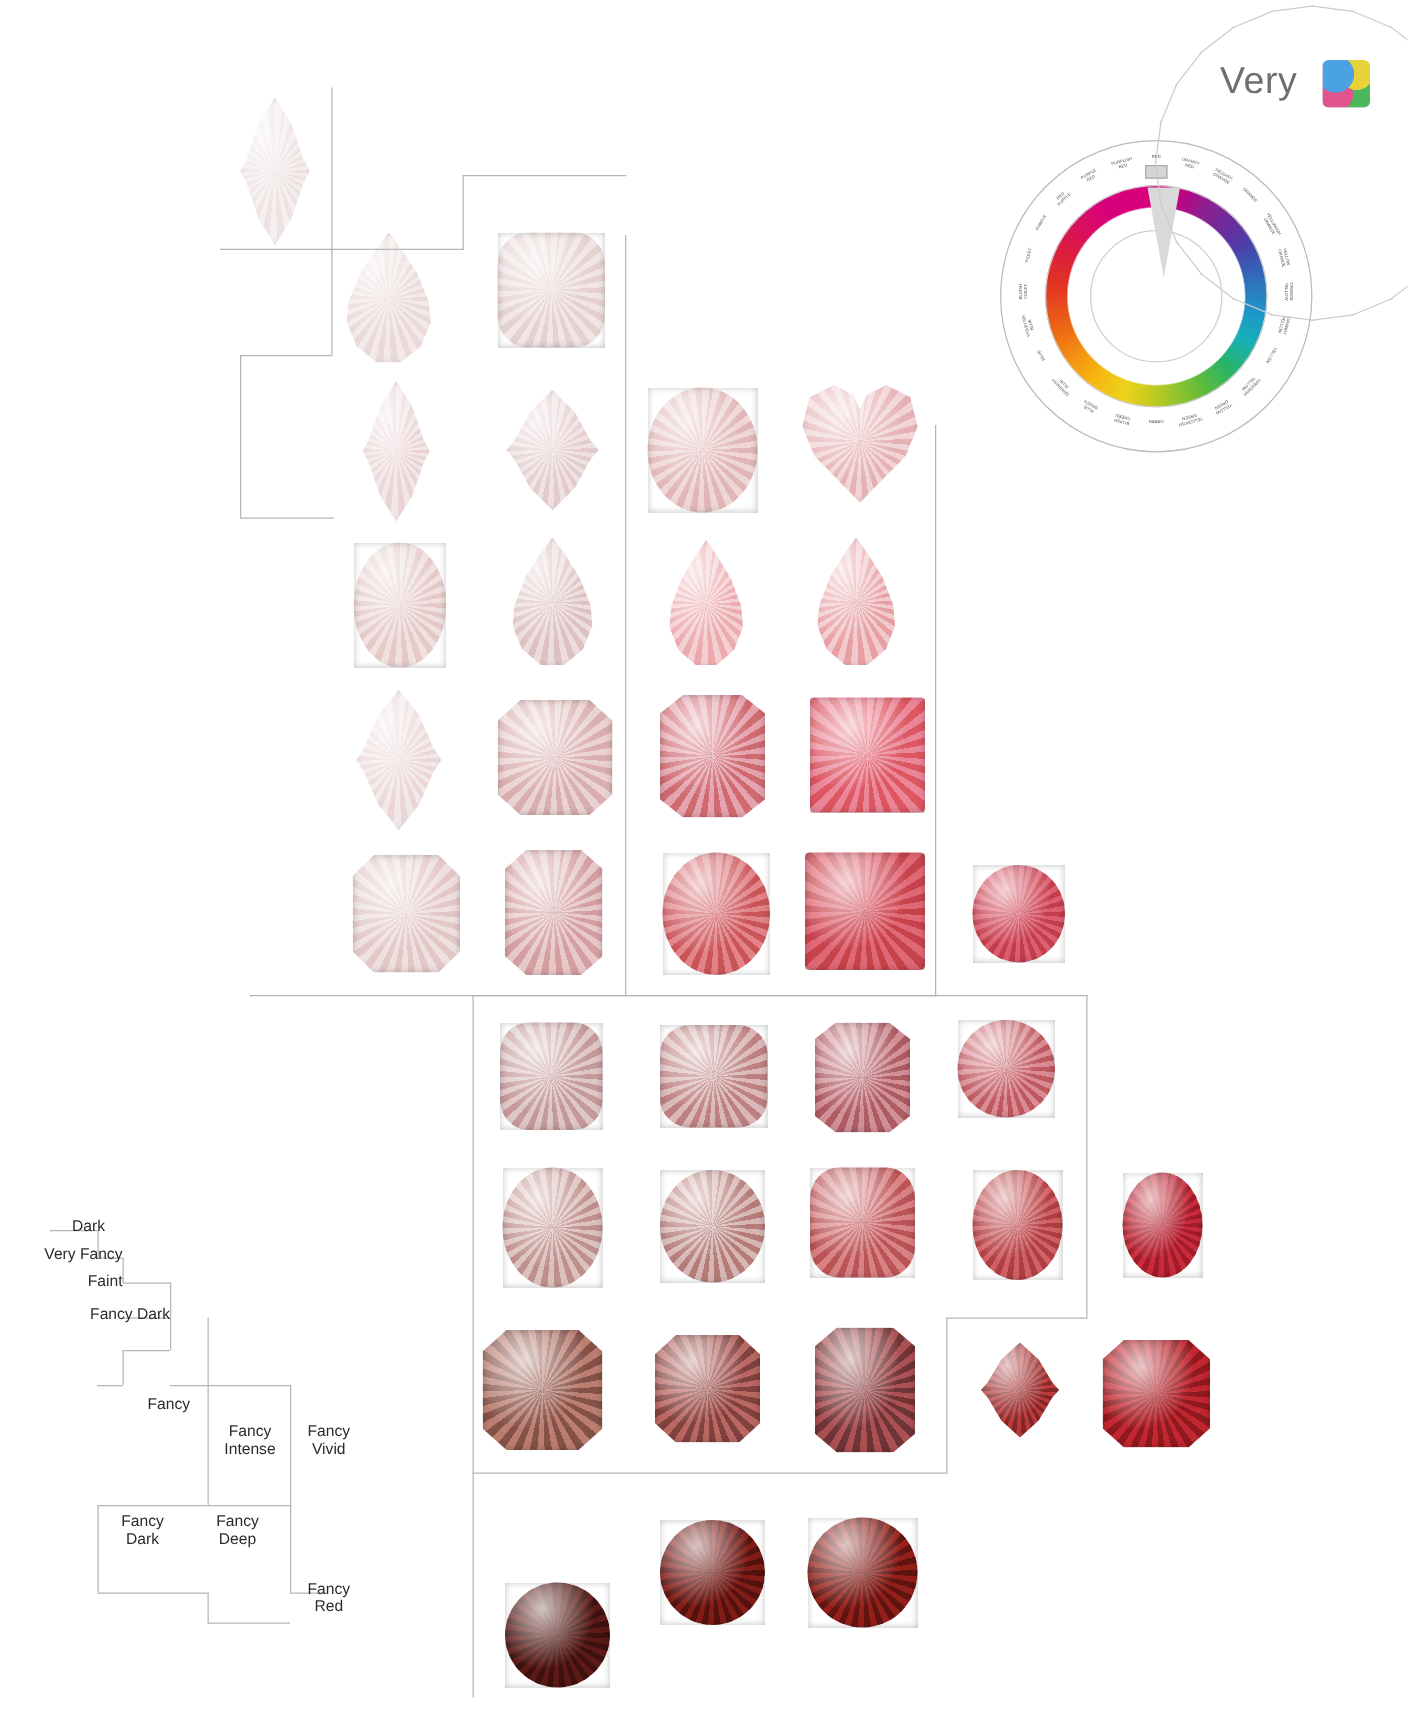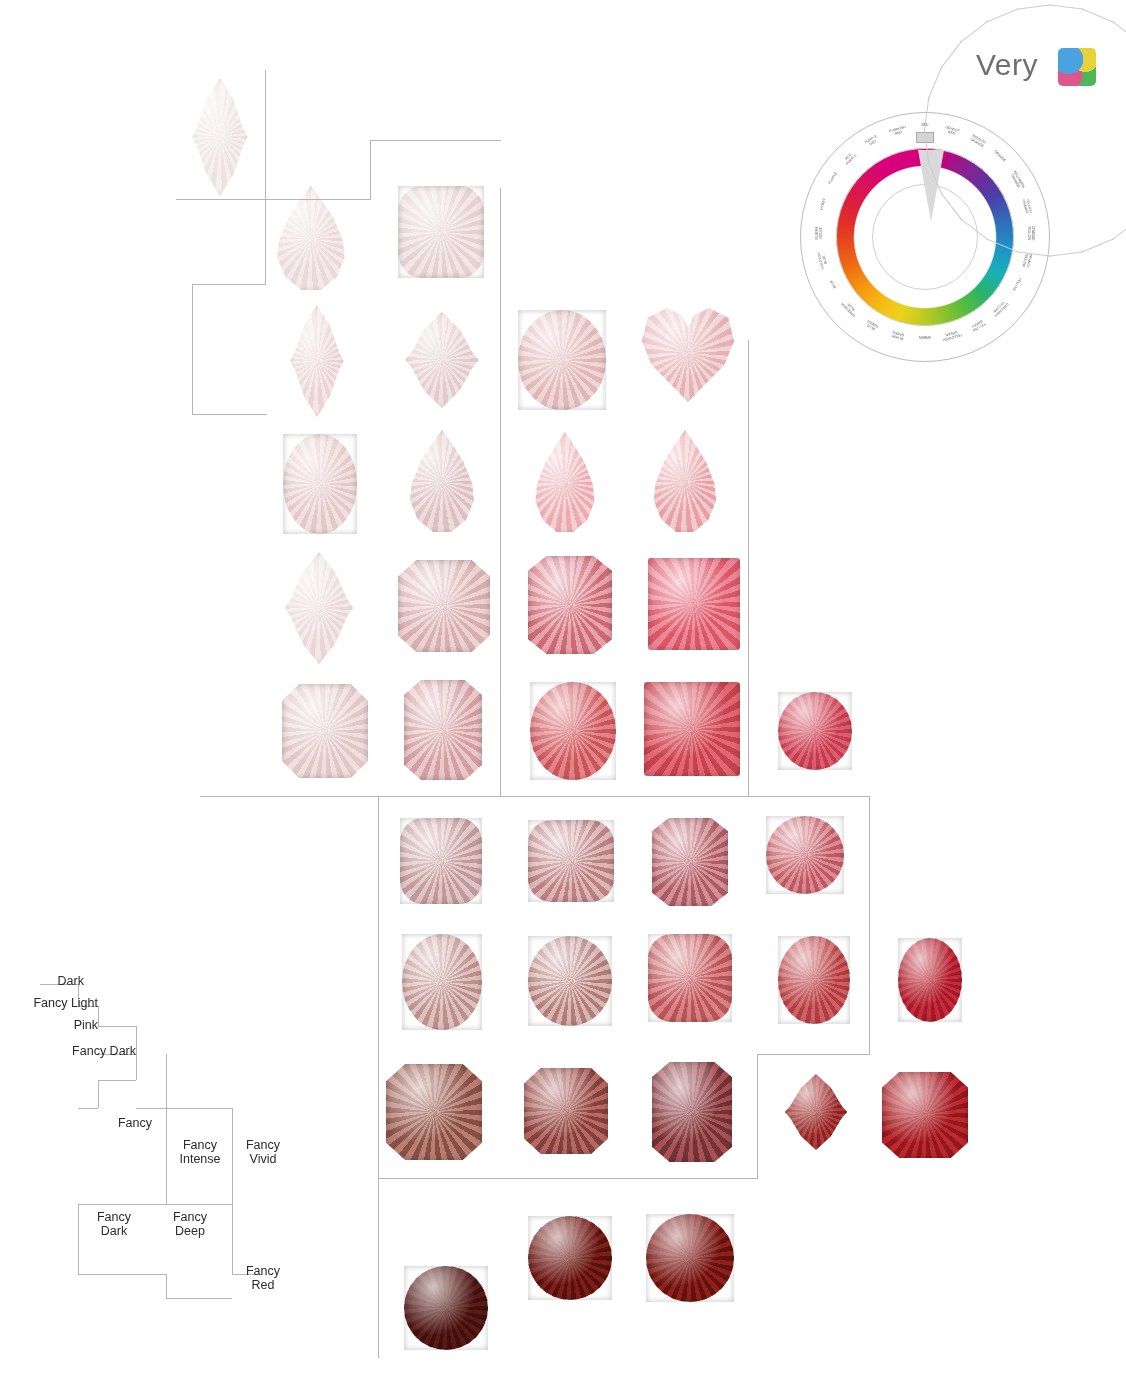--- a/index.html
+++ b/index.html
@@ -546,22 +546,22 @@
       <div class="line v" style="left: 232px; top: 1204px; width: 1px; height: 70px;"></div>
       <div class="line h" style="left: 78px; top: 1274px; width: 88px; height: 1px;"></div>
       <div class="line v" style="left: 166px; top: 1274px; width: 1px; height: 24px;"></div>
       <div class="line h" style="left: 166px; top: 1298px; width: 66px; height: 1px;"></div>
       <div class="line h" style="left: 232px; top: 1274px; width: 1px; height: 1px;"></div>
       <div class="line h" style="left: 232px; top: 1274px; width: 30px; height: 1px;"></div>
     </div>
 
   <div id="legendLayer">
       <div class="legend-label" style="left: 40px; top: 974px; width: 44px; text-align: right;">Dark</div>
-      <div class="legend-label" style="left: 22px; top: 996px; width: 76px; text-align: right;">Fancy Light</div>
-      <div class="legend-label" style="left: 58px; top: 1018px; width: 40px; text-align: right;">Pink</div>
+      <div class="legend-label" style="left: 22px; top: 996px; width: 76px; text-align: right;">Very Fancy</div>
+      <div class="legend-label" style="left: 58px; top: 1018px; width: 40px; text-align: right;">Faint</div>
       <div class="legend-label" style="left: 48px; top: 1044px; width: 88px; text-align: right;">Fancy Dark</div>
       <div class="legend-label" style="left: 108px; top: 1116px; width: 54px; text-align: center;">Fancy</div>
       <div class="legend-label" style="left: 172px; top: 1138px; width: 56px; text-align: center;">Fancy
 Intense</div>
       <div class="legend-label" style="left: 238px; top: 1138px; width: 50px; text-align: center;">Fancy
 Vivid</div>
       <div class="legend-label" style="left: 88px; top: 1210px; width: 52px; text-align: center;">Fancy
 Dark</div>
       <div class="legend-label" style="left: 162px; top: 1210px; width: 56px; text-align: center;">Fancy
 Deep</div>

